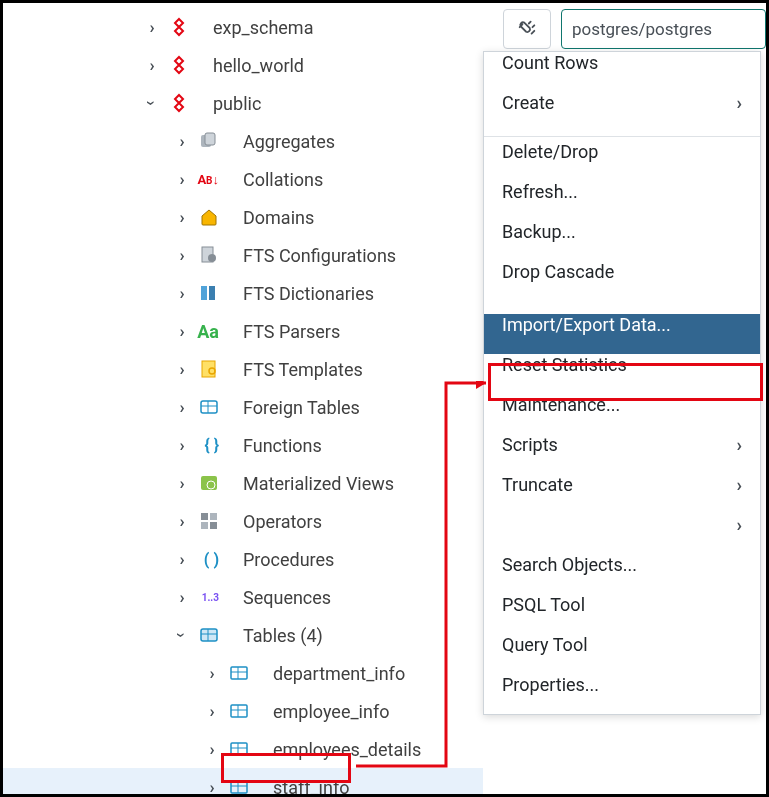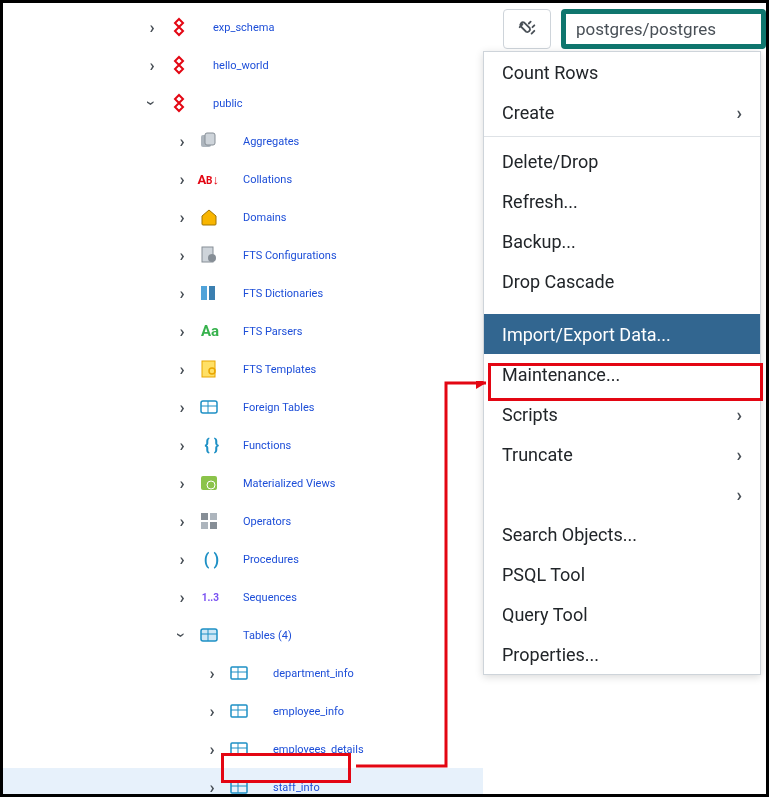--- a/index.html
+++ b/index.html
@@ -44,22 +44,22 @@
   .ticon {
     width: 22px;
     height: 22px;
     display: inline-flex;
     align-items: center;
     justify-content: flex-end;
     margin-right: 24px;
     flex-shrink: 0;
   }
   .tlabel {
-    color: #1d4ed8;
-    font-size: 11px;
+    color: #404040;
+    font-size: 18px;
     font-weight: 400;
   }
   .top-bar {
     position: absolute;
     left: 500px;
     top: 5px;
     right: 0;
     height: 42px;
     display: flex;
     align-items: center;
@@ -70,21 +70,21 @@
     height: 40px;
     border: 1px solid #ced4da;
     border-radius: 4px;
     display: flex;
     align-items: center;
     justify-content: center;
     background: #fff;
   }
   .conn-box {
     height: 40px;
-    border: 5px solid #0f766e;
+    border: 1px solid #0f766e;
     border-radius: 4px;
     flex: 1;
     display: flex;
     align-items: center;
     padding: 0 10px;
     font-size: 17px;
     color: #495057;
     overflow: hidden;
   }
   .ctx-menu {
@@ -92,21 +92,21 @@
     left: 480px;
     top: 48px;
     right: 5px;
     border: 1px solid #ced4da;
     background: #fff;
     box-shadow: 0 2px 8px rgba(0,0,0,0.15);
   }
   .ctx-item {
     height: 40px;
     display: flex;
-    align-items: center;
+    align-items: flex-start;
     padding: 0 18px;
     font-size: 18px;
     color: #212529;
     cursor: pointer;
     position: relative;
   }
   .ctx-item .sub {
     margin-left: auto;
     font-size: 18px;
     color: #495057;
@@ -210,21 +210,21 @@
       <svg width="20" height="20" viewBox="0 0 20 20">
           <rect x="2" y="3" width="6" height="14" fill="#51a3d9"></rect>
           <rect x="10" y="3" width="6" height="14" fill="#3b7fb0"></rect>
         </svg>
     </span>
     <span class="tlabel">FTS Dictionaries</span>
   </div>
   <div class="tree-row" style="--indent:170px">
     <span class="arrow">›</span>
     <span class="ticon">
-      <span style="font-size:15px;font-weight:bold;color:#37b24d">Aa</span>
+      <span style="font-size:18px;font-weight:bold;color:#37b24d">Aa</span>
     </span>
     <span class="tlabel">FTS Parsers</span>
   </div>
   <div class="tree-row" style="--indent:170px">
     <span class="arrow">›</span>
     <span class="ticon">
       <svg width="20" height="20" viewBox="0 0 20 20">
           <rect x="3" y="2" width="13" height="16" fill="#ffe066" stroke="#e8a500"></rect>
           <circle cx="13" cy="12" r="3" fill="none" stroke="#e8a500" stroke-width="1.5"></circle>
         </svg>
@@ -370,20 +370,23 @@
       <span>Refresh...</span>
     </div>
   <div class="ctx-item">
       <span>Backup...</span>
     </div>
   <div class="ctx-item">
       <span>Drop Cascade</span>
     </div>
   <div class="ctx-item hl">
       <span>Import/Export Data...</span>
+    </div>
+  <div class="ctx-item">
+      <span>Reset Statistics</span>
     </div>
   <div class="ctx-item">
       <span>Maintenance...</span>
     </div>
   <div class="ctx-item">
       <span>Scripts</span>
       <span class="sub">›</span>
     </div>
   <div class="ctx-item">
       <span>Truncate</span>

